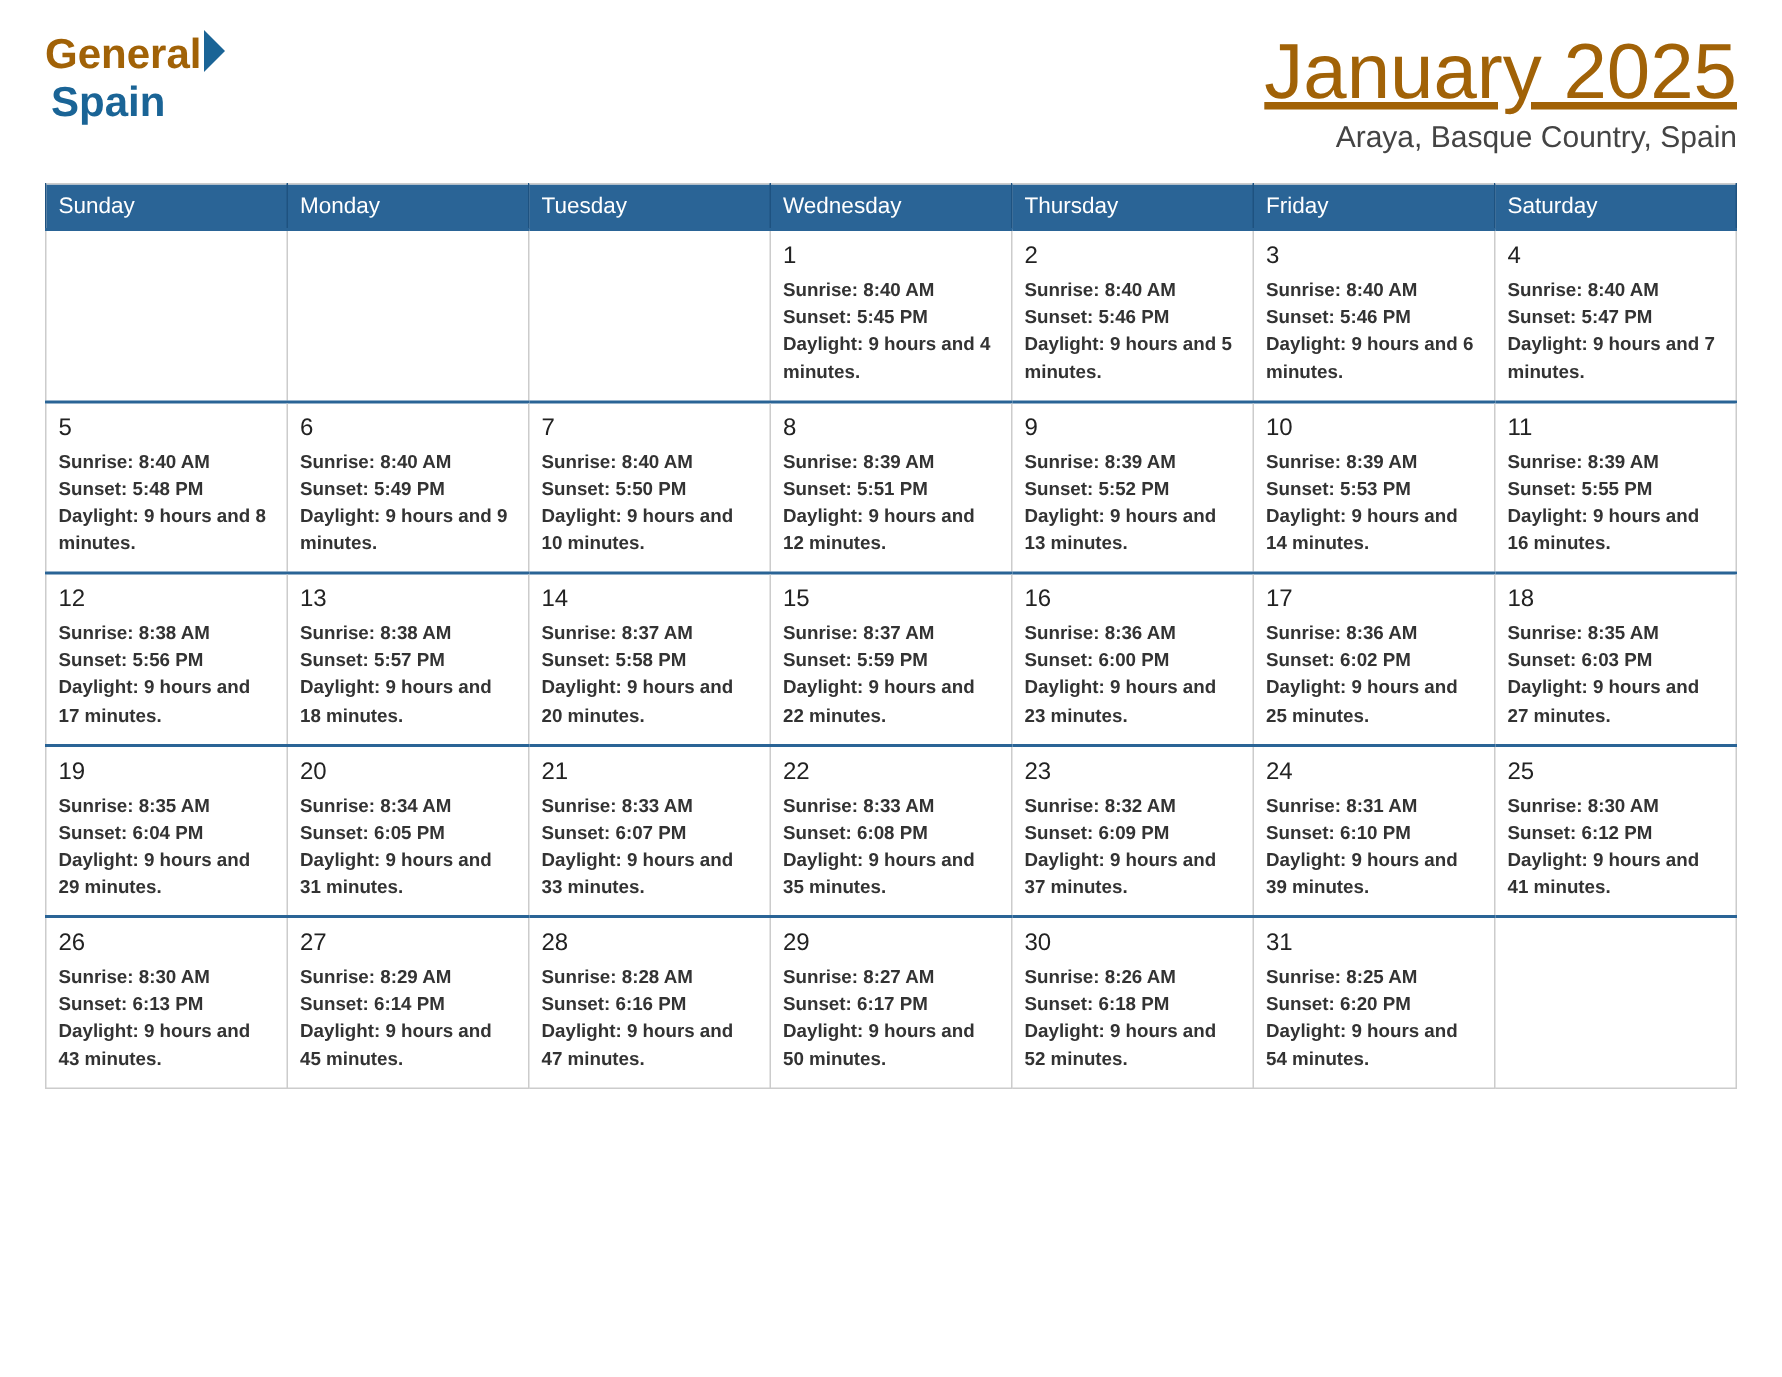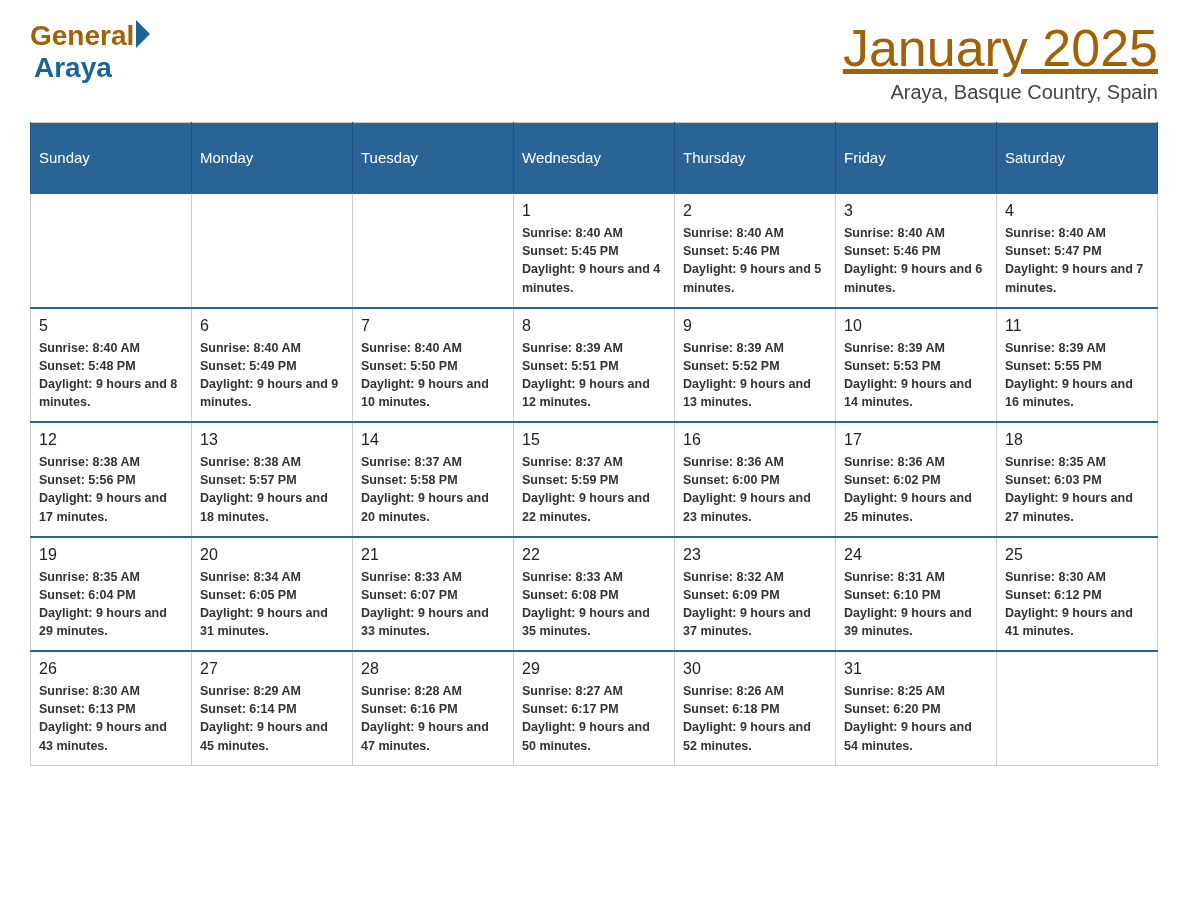--- a/index.html
+++ b/index.html
@@ -68,21 +68,21 @@
     }
 
     .calendar {
       width: 100%;
       border-collapse: collapse;
       border: 1px solid #ccc;
     }
     .calendar th {
       background-color: #2a6496;
       color: #fff;
-      padding: 26px 8px;
+      padding: 6px 8px;
       font-size: 15px;
       font-weight: normal;
       text-align: left;
       border: 1px solid #1e5280;
     }
     .calendar td {
       vertical-align: top;
       padding: 8px 8px 10px 8px;
       border: 1px solid #ccc;
       width: calc(100% / 7);
@@ -116,21 +116,21 @@
 </head>
 <body>
 
 <div class="header">
   <div class="logo">
     <div class="logo-combined">
       <div class="logo-row1">
         <span class="logo-text-general">General</span>
         <div class="logo-arrow"></div>
       </div>
-      <span class="logo-blue">Araya</span>
+      <span class="logo-blue">Spain</span>
     </div>
   </div>
   <div class="title-block">
     <div class="title-month">January 2025</div>
     <div class="title-location">Araya, Basque Country, Spain</div>
   </div>
 </div>
 
 <table class="calendar">
   <thead>

